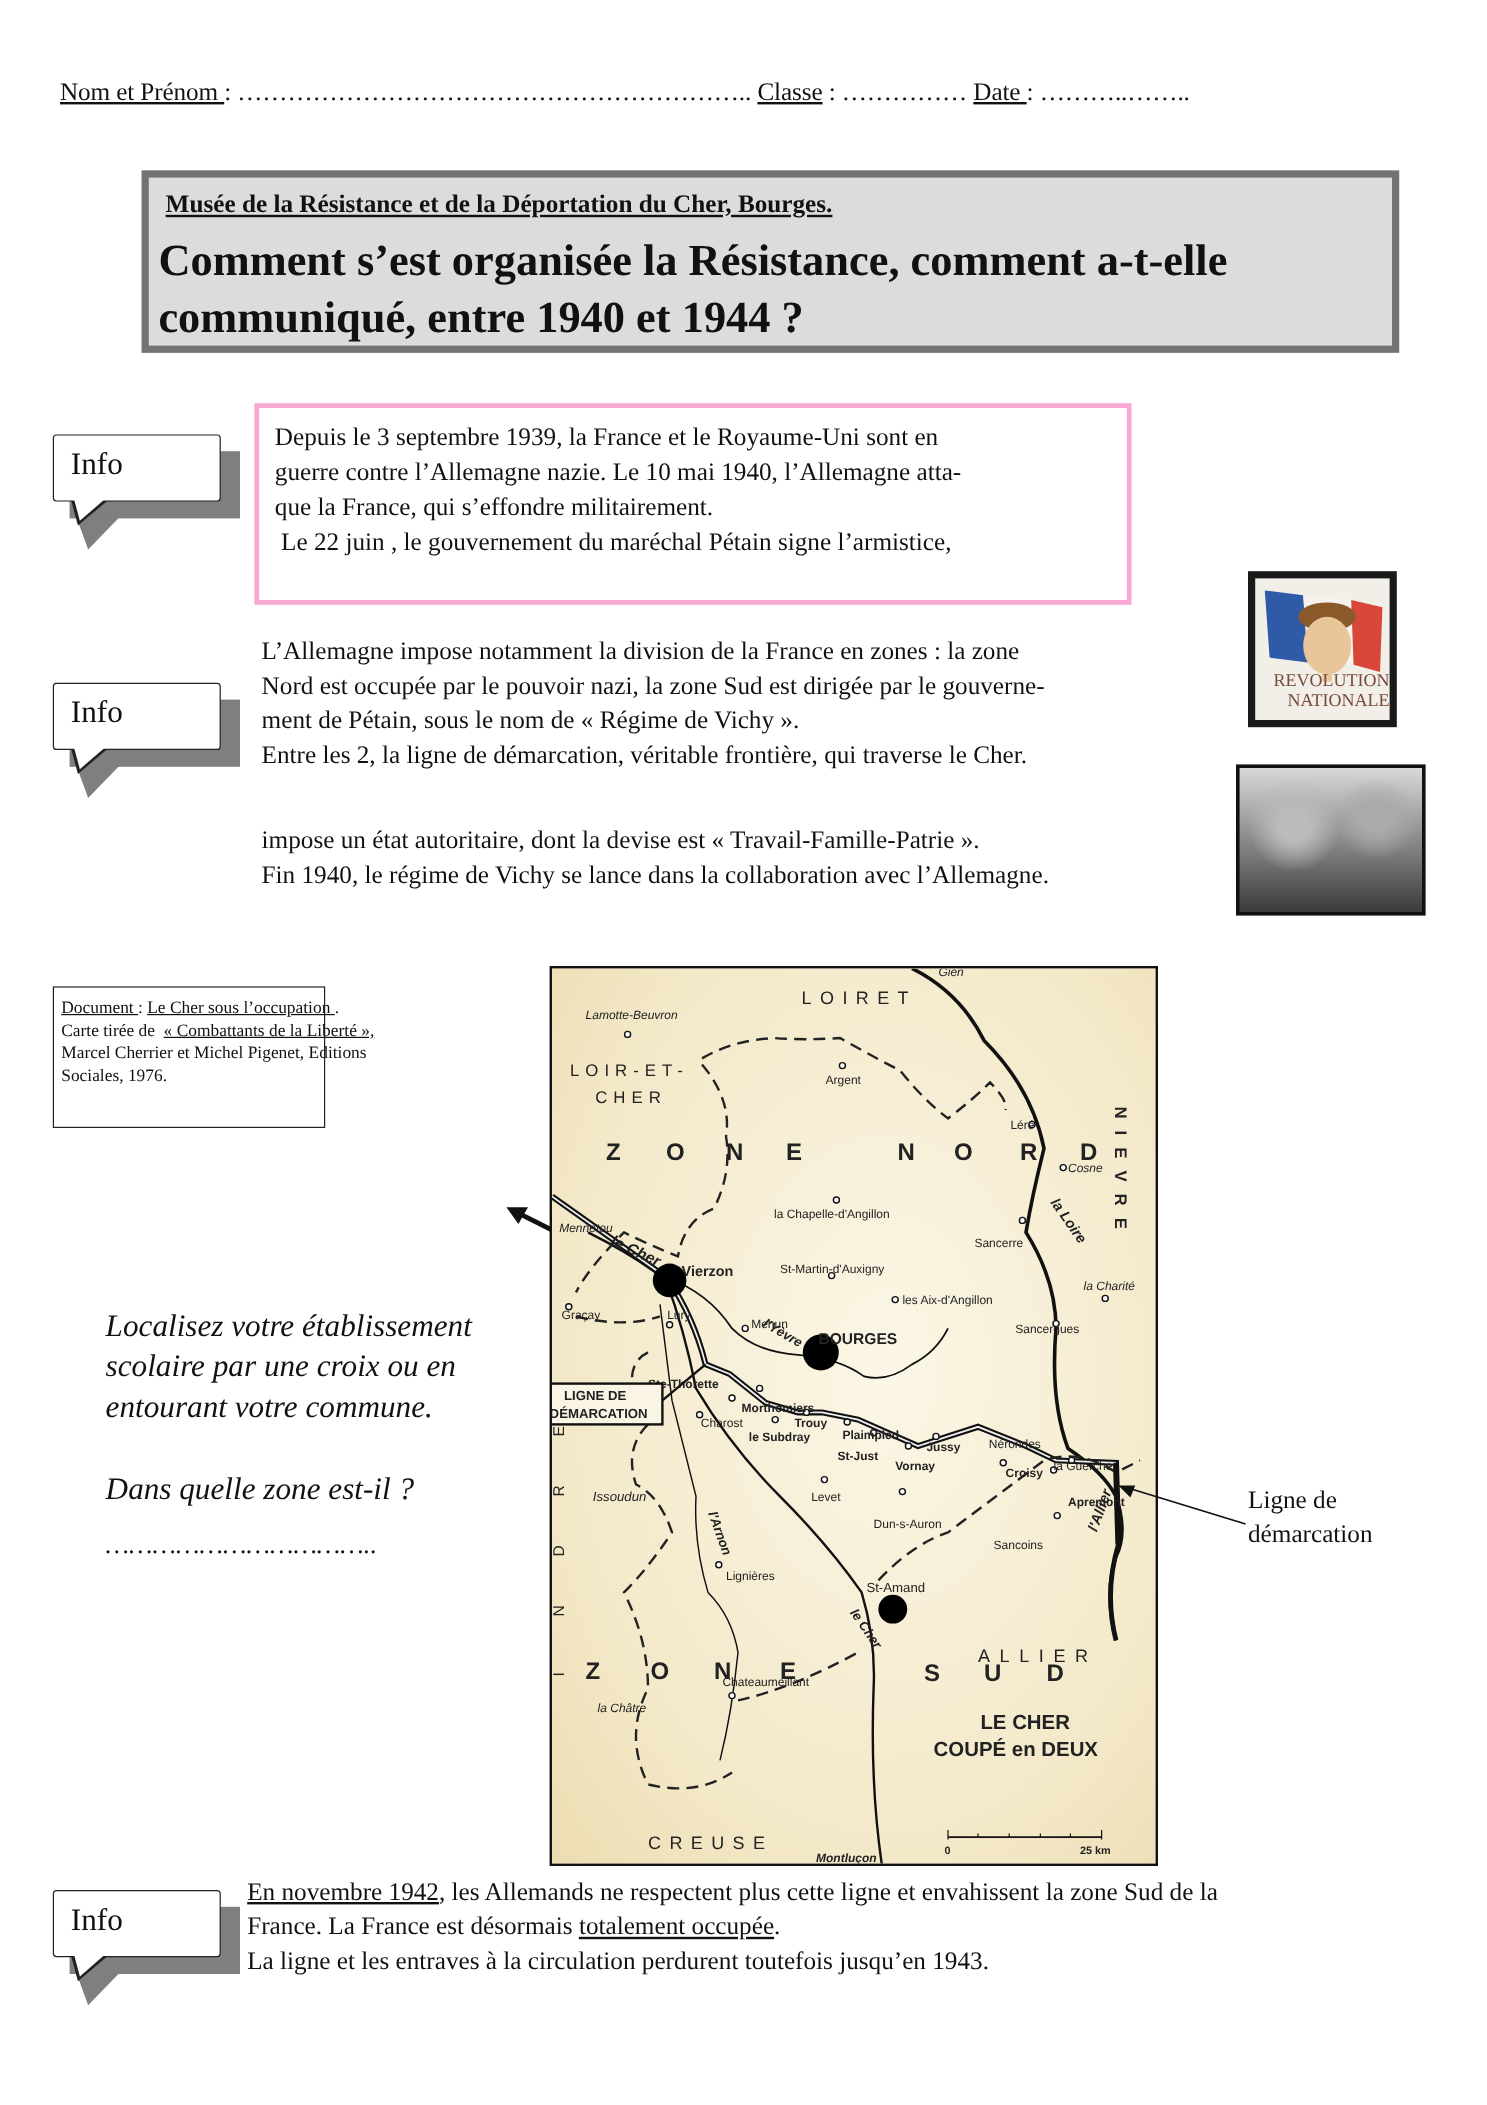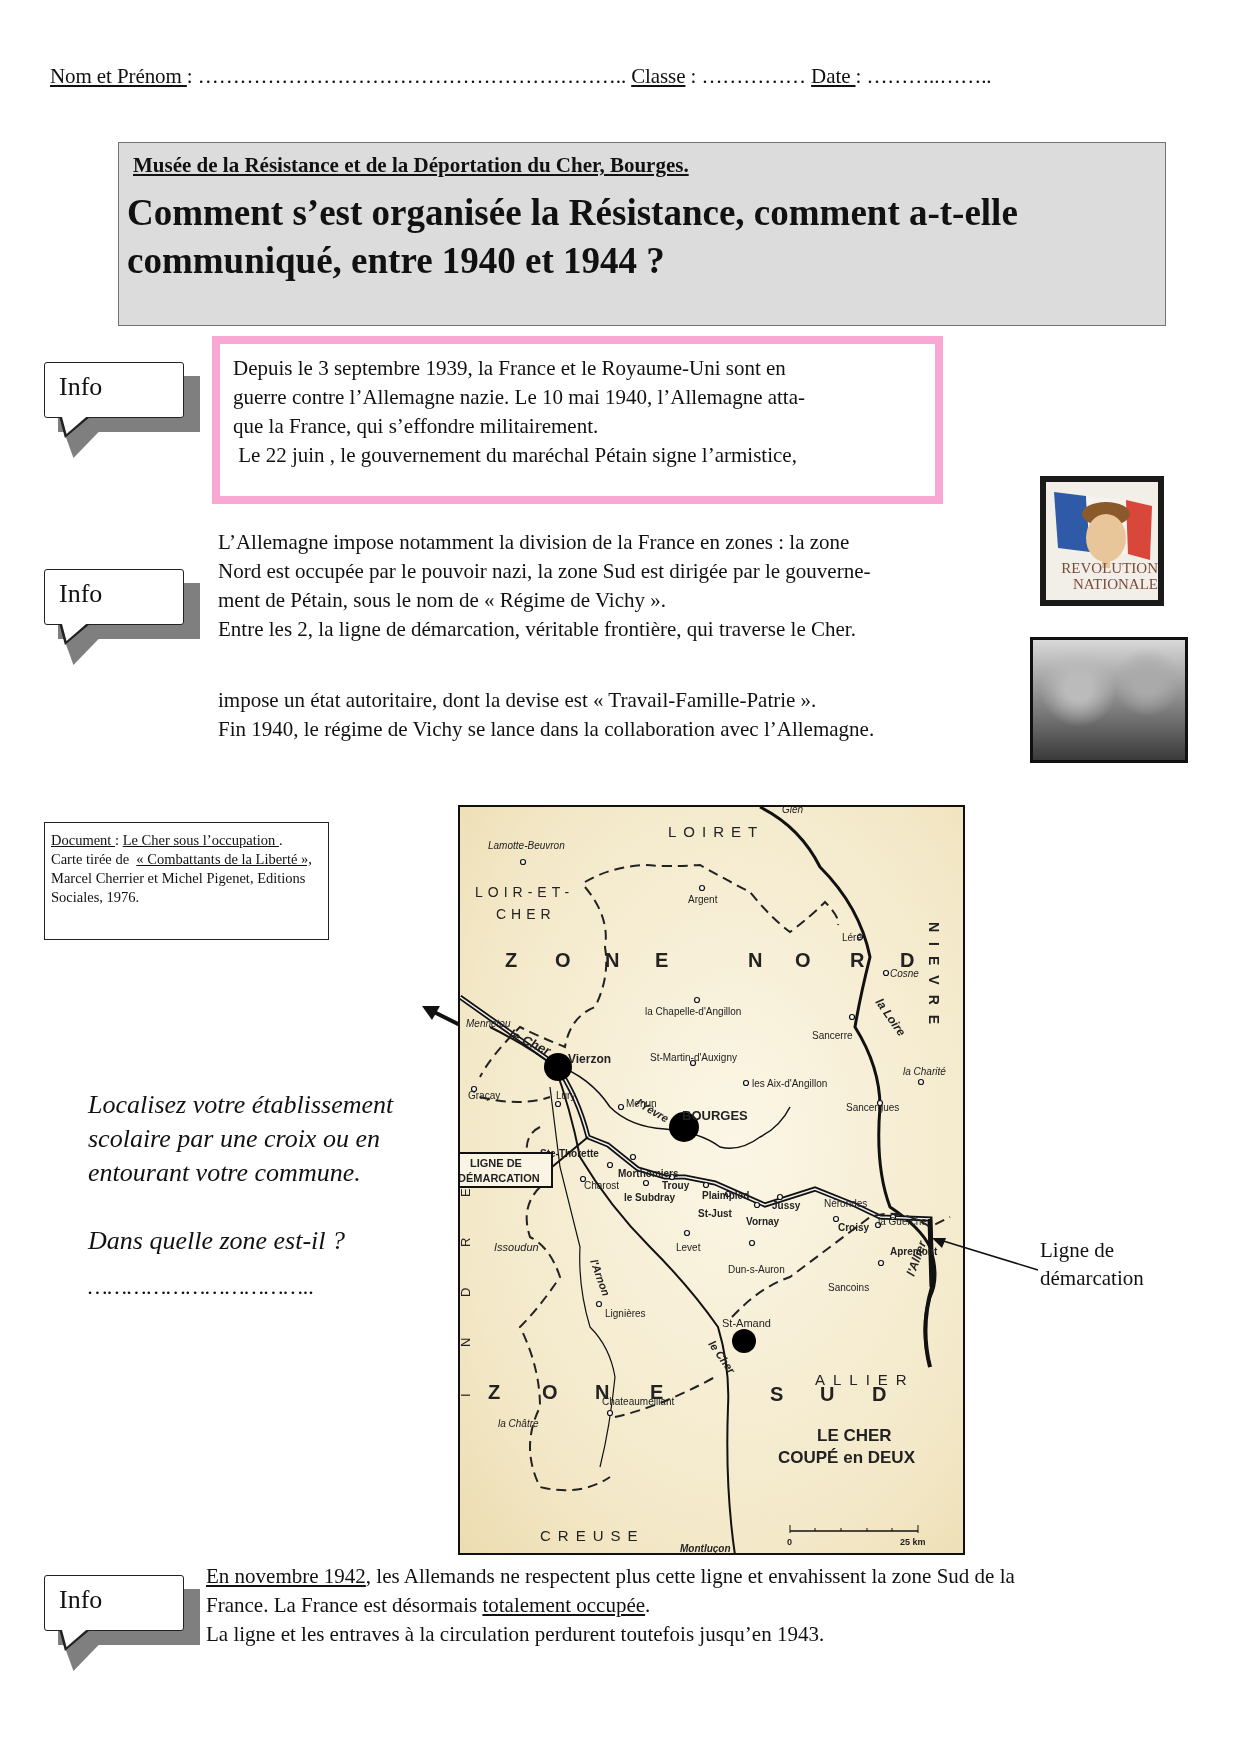--- a/index.html
+++ b/index.html
@@ -6,57 +6,57 @@
   body { width:1239px; height:1754px; position:relative; overflow:hidden;
          font-family:"Liberation Serif", serif; color:#111; }
   .abs { position:absolute; }
   u { text-decoration: underline; }
 
   
   #header-line { left:50px; top:64px; font-size:21px; white-space:nowrap; letter-spacing:-0.1px; }
   #header-line .lbl { text-decoration:underline; }
 
   
-  #title-box { left:118px; top:142px; width:1048px; height:184px; background:#dcdcdc;
-               border:1px solid #737373; box-sizing:border-box; }
+  #title-box { left:118px; top:142px; width:1048px; height:152px; background:#dcdcdc;
+               border:6px solid #737373; box-sizing:border-box; }
   #museum { position:absolute; left:14px; top:10px; font-weight:bold; font-size:21px; text-decoration:underline; }
   #main-title { position:absolute; left:8px; top:46px; font-weight:bold; font-size:37px; line-height:48px; width:1030px; }
 
   
   .callout { position:absolute; width:145px; height:74px;margin-top:19px; }
   .callout .shadow { position:absolute; left:14px; top:14px; width:142px; height:56px; background:#7f7f7f; }
   .callout .shadow-tail { position:absolute; left:24px; top:66px; width:0; height:0;
          border-left:0 solid transparent; border-right:40px solid transparent; border-top:30px solid #7f7f7f; transform:skewX(20deg); }
   .callout .bubble { position:absolute; left:0; top:0; width:140px; height:56px; background:#fff;
          border:1.5px solid #222; border-radius:3px; box-sizing:border-box; }
   .callout .tail { position:absolute; left:18px; top:54px; width:0; height:0;
          border-right:32px solid transparent; border-top:22px solid #222; transform:skewX(15deg); }
   .callout .tail-inner { position:absolute; left:20px; top:53px; width:0; height:0;
          border-right:27px solid transparent; border-top:19px solid #fff; transform:skewX(15deg); }
   .callout .label { position:absolute; left:15px; top:10px; font-size:26px; }
 
   
-  #frame1 { left:212px; top:336px; width:731px; height:168px; border:8px solid #f9a8d4; box-sizing:border-box; background:#fff; }
+  #frame1 { left:212px; top:336px; width:731px; height:168px; border:4px solid #f9a8d4; box-sizing:border-box; background:#fff; }
   #frame1 p { margin:0; position:absolute; left:13px; top:10px; font-size:21px; line-height:29px; width:700px; }
 
   .para { font-size:21px; line-height:29px; margin:0; }
   #para2 { left:218px; top:528px; width:790px; }
   #para3 { left:218px; top:657px; width:790px; }
 
   
   #poster { left:1040px; top:476px; width:124px; height:130px; background:#1a1a1a; }
   #poster .inner { position:absolute; left:6px; top:6px; width:112px; height:118px; background:#f2efe9; overflow:hidden; }
   #photo2 { left:1030px; top:637px; width:158px; height:126px; background:#111; }
   #photo2 .inner { position:absolute; left:3px; top:3px; width:152px; height:120px;
       background: radial-gradient(circle at 30% 40%, #bbb 0 10%, transparent 30%),
                   radial-gradient(circle at 75% 35%, #aaa 0 8%, transparent 25%),
                   linear-gradient(180deg, #d8d8d8 0%, #9a9a9a 40%, #3a3a3a 100%); }
 
   
-  #docbox { left:44px; top:822px; width:285px; height:118px; border:1.5px solid #222; box-sizing:border-box; }
+  #docbox { left:44px; top:822px; width:227px; height:118px; border:1.5px solid #222; box-sizing:border-box; }
   #docbox p { margin:0; position:absolute; left:6px; top:8px; font-size:14.5px; line-height:19px; width:275px; }
 
   
   #instr { left:76px; top:1076px; width:330px; font-style:italic; font-size:26px; line-height:34px; }
   #instr p { margin:12px; }
 
   
   #map { left:458px; top:805px; width:507px; height:750px; border:2px solid #111; box-sizing:border-box;
          background: radial-gradient(ellipse at 55% 45%, #fbf6e6 0%, #f3e8c8 70%, #ecdcb0 100%); overflow:hidden; }
   #map svg { position:absolute; left:0; top:0; }

